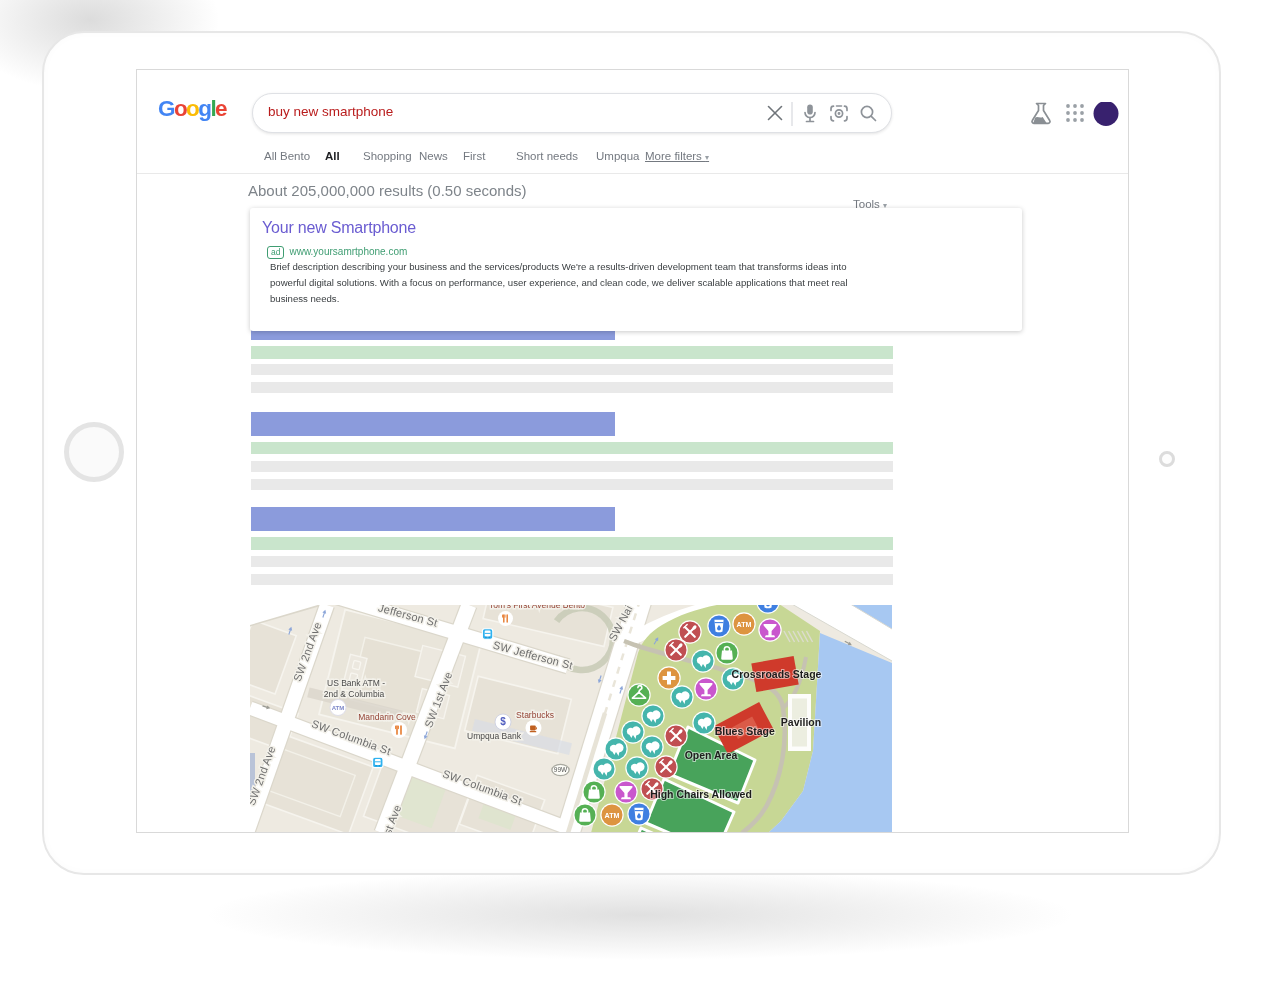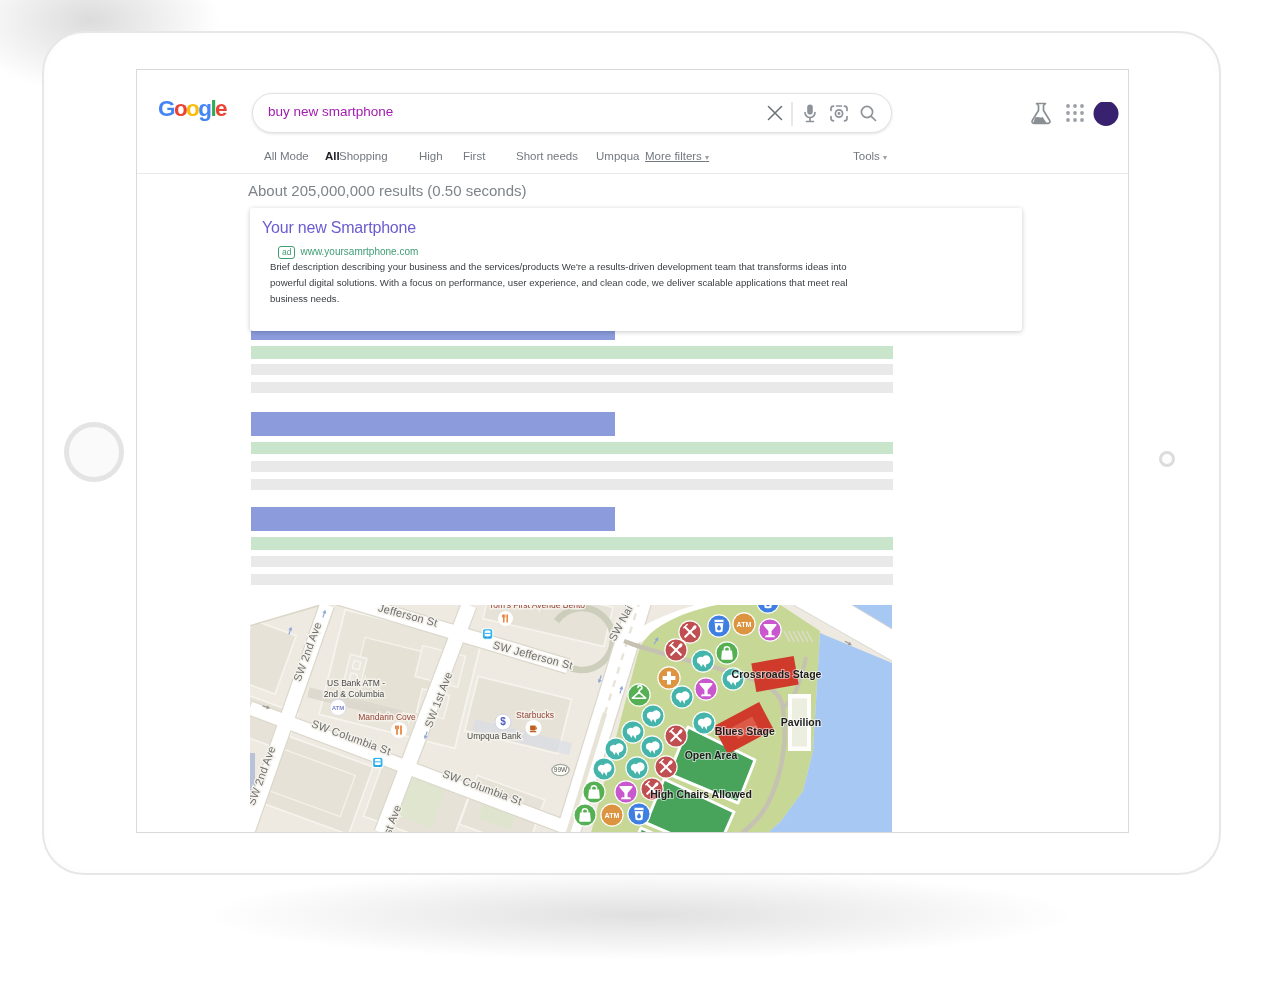--- a/index.html
+++ b/index.html
@@ -13,29 +13,29 @@
     background:#fff;border:2.5px solid #e7e7e7;box-shadow:inset 0 0 10px rgba(0,0,0,.02);}
   .homebtn{position:absolute;left:64px;top:422px;width:60px;height:60px;border-radius:50%;
     background:#fafafa;border:5px solid #e4e4e4;box-sizing:border-box;}
   .cam{position:absolute;left:1159px;top:451px;width:16px;height:16px;border-radius:50%;
     background:#fdfdfd;border:3px solid #dcdcdc;box-sizing:border-box;}
   .screen{position:absolute;left:136px;top:69px;width:991px;height:762px;background:#fff;
     border:1px solid #d9d9d9;overflow:hidden;}
   .logo{position:absolute;left:13px;top:26px;font-size:22.5px;font-weight:bold;letter-spacing:-1.6px;margin-left:8px;}
   .sbar{position:absolute;left:115px;top:23px;width:640px;height:40px;border-radius:21px;
     background:#fff;border:1px solid #dfe1e5;box-sizing:border-box;box-shadow:0 1px 3px rgba(32,33,36,.12);}
-  .q{position:absolute;left:131px;top:34px;font-size:13.5px;color:#a21caf;}
+  .q{position:absolute;left:131px;top:34px;font-size:13.5px;color:#b91c1c;}
   .navrow{position:absolute;top:80px;font-size:11.5px;color:#747980;}
   .navrow span{position:absolute;white-space:nowrap;}
   .hdrline{position:absolute;left:0;top:103px;width:991px;height:1px;background:#e9e9e9;}
   .results{position:absolute;left:111px;top:112px;font-size:15px;color:#7e848a;text-align:center;}
   .card{position:absolute;left:113px;top:138px;width:772px;height:123px;background:#fff;
     border-radius:3px;box-shadow:0 1px 5px rgba(0,0,0,.22);z-index:3;}
   .cardtitle{position:absolute;left:12px;top:11px;font-size:16px;letter-spacing:-.2px;color:#6a5cd1;}
-  .adrow{position:absolute;left:28px;top:38px;font-size:10px;color:#3f9d72;}
+  .adrow{position:absolute;left:17px;top:38px;font-size:10px;color:#3f9d72;}
   .adbadge{display:inline-block;border:1px solid #3f9d72;border-radius:3px;font-size:8.5px;
     padding:0 3px 1px 3px;margin-right:5px;color:#3f9d72;}
   .desc{position:absolute;left:20px;top:51px;font-size:9.6px;line-height:16px;color:#3c4043;white-space:nowrap;}
   .bar{position:absolute;left:113.5px;}
   .blue{width:364.5px;height:24px;background:#8b9bdc;}
   .green{width:642px;height:12.5px;background:#c9e5cc;}
   .gray{width:642px;height:11px;background:#e9e9e9;}
   .mapwrap{position:absolute;left:113px;top:535px;width:642px;height:228px;overflow:hidden;}
 </style>
 </head>
@@ -93,29 +93,29 @@
         <circle cx="10" cy="11" r="1.9"></circle>
         <circle cx="17" cy="11" r="1.9"></circle>
       <circle cx="3" cy="18" r="1.9"></circle>
         <circle cx="10" cy="18" r="1.9"></circle>
         <circle cx="17" cy="18" r="1.9"></circle>
     </g>
 
     <circle cx="341" cy="11.5" r="12.5" fill="#38216e"></circle>
   </svg>
   <div class="navrow">
-    <span style="left:127px;">All Mode</span>
+    <span style="left:127px;">All Bento</span>
     <span style="left:188px;color:#202124;font-weight:bold;">All</span>
-    <span style="left:202px;">Shopping</span>
-    <span style="left:282px;">High</span>
+    <span style="left:226px;">Shopping</span>
+    <span style="left:282px;">News</span>
     <span style="left:326px;">First</span>
     <span style="left:379px;">Short needs</span>
     <span style="left:459px;">Umpqua</span>
     <span style="left:508px;text-decoration:underline;">More filters <span style="position:static;font-size:8px;color:#9aa0a6;">▾</span></span>
-    <span style="left:716px;">Tools <span style="position:static;font-size:8px;color:#9aa0a6;">▾</span></span>
+    <span style="left:716px;margin-top:48px;">Tools <span style="position:static;font-size:8px;color:#9aa0a6;">▾</span></span>
   </div>
   <div class="hdrline"></div>
   <div class="results">About 205,000,000 results (0.50 seconds)</div>
   <div class="bar blue" style="top:246px;"></div>
   <div class="bar green" style="top:276px;"></div>
   <div class="bar gray" style="top:294px;"></div>
   <div class="bar gray" style="top:312px;"></div>
   <div class="bar blue" style="top:341.5px;"></div>
   <div class="bar green" style="top:371.5px;"></div>
   <div class="bar gray" style="top:390.5px;"></div>

